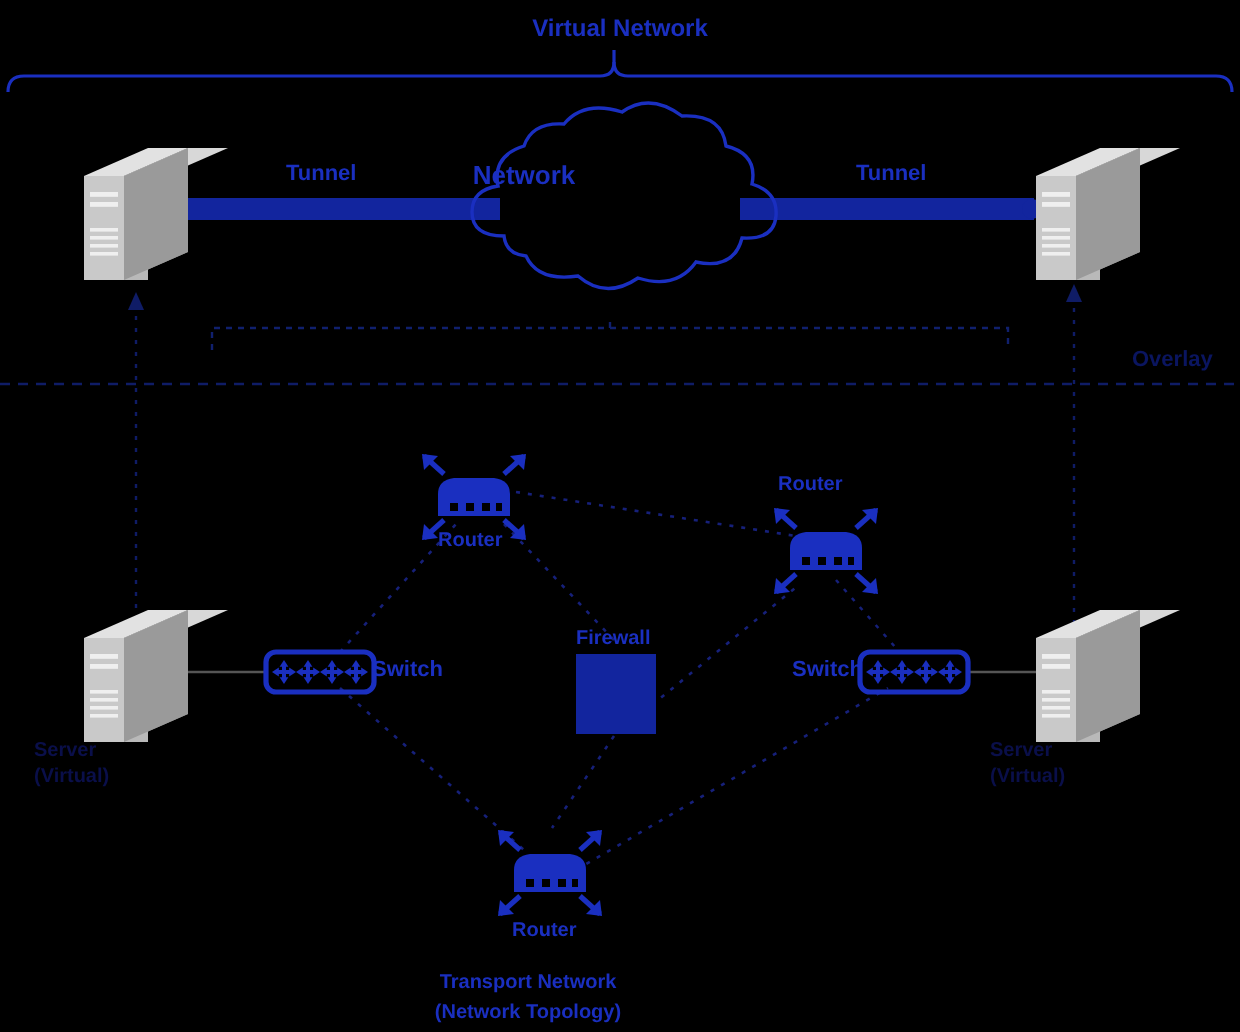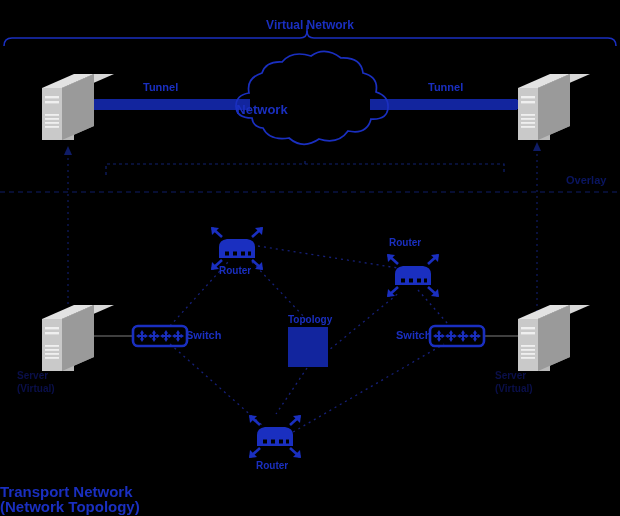--- a/index.html
+++ b/index.html
@@ -3,32 +3,32 @@
 <meta charset="utf-8">
 <style>
   html,body{margin:0;padding:0;background:#000;}
   #stage{
     position:relative;width:620px;height:516px;background:#000;overflow:hidden;
     font-family:"Liberation Sans", sans-serif;
   }
   #stage svg{position:absolute;left:0;top:0;width:620px;height:516px;}
   .lbl{position:absolute;color:#1a2fc0;font-weight:bold;white-space:nowrap;}
   .lbl-dark{position:absolute;color:#0a0f4a;font-weight:bold;white-space:nowrap;text-align:left;line-height:13px;}
-  .t-virtual{left:0;top:18px;width:620px;text-align:center;font-size:12px;}
-  .t-network{left:0;top:102px;width:524px;text-align:center;font-size:13px;}
+  .t-virtual{left:0;top:7px;width:620px;text-align:center;font-size:12px;}
+  .t-network{left:0;top:80px;width:524px;text-align:center;font-size:13px;}
   .t-tunnel-l{left:143px;top:81px;font-size:11px;}
   .t-tunnel-r{left:428px;top:81px;font-size:11px;}
   .t-overlay{left:566px;top:174px;font-size:11px;color:#0a1560;}
   .t-router-top{left:219px;top:265px;font-size:10px;}
   .t-router-right{left:389px;top:237px;font-size:10px;}
   .t-router-bot{left:256px;top:460px;font-size:10px;}
   .t-switch-l{left:186px;top:329px;font-size:11px;}
   .t-switch-r{left:396px;top:329px;font-size:11px;}
   .t-firewall{left:288px;top:314px;font-size:10px;}
-  .t-caption{left:0;top:484px;width:528px;text-align:left;font-size:15px;line-height:15px;}
+  .t-caption{left:0;top:484px;width:528px;text-align:center;font-size:10px;line-height:15px;}
   .t-srv-l{left:17px;top:369px;width:100px;font-size:10px;}
   .t-srv-r{left:495px;top:369px;width:100px;font-size:10px;}
 </style>
 </head>
 <body>
 
 <div id="stage">
 
   <svg viewBox="0 0 620 516">
     <defs>
@@ -202,21 +202,21 @@
   <div class="lbl t-network">Network</div>
   <div class="lbl t-tunnel-l">Tunnel</div>
   <div class="lbl t-tunnel-r">Tunnel</div>
   <div class="lbl t-overlay">Overlay</div>
 
   <div class="lbl t-router-top">Router</div>
   <div class="lbl t-router-right">Router</div>
   <div class="lbl t-router-bot">Router</div>
   <div class="lbl t-switch-l">Switch</div>
   <div class="lbl t-switch-r">Switch</div>
-  <div class="lbl t-firewall">Topology</div>
+  <div class="lbl t-firewall">Firewall</div>
 
   <div class="lbl-dark t-srv-l">
     <span>Server</span><br>
     <span>(Virtual)</span>
   </div>
   <div class="lbl-dark t-srv-r">
     <span>Server</span><br>
     <span>(Virtual)</span>
   </div>
 

